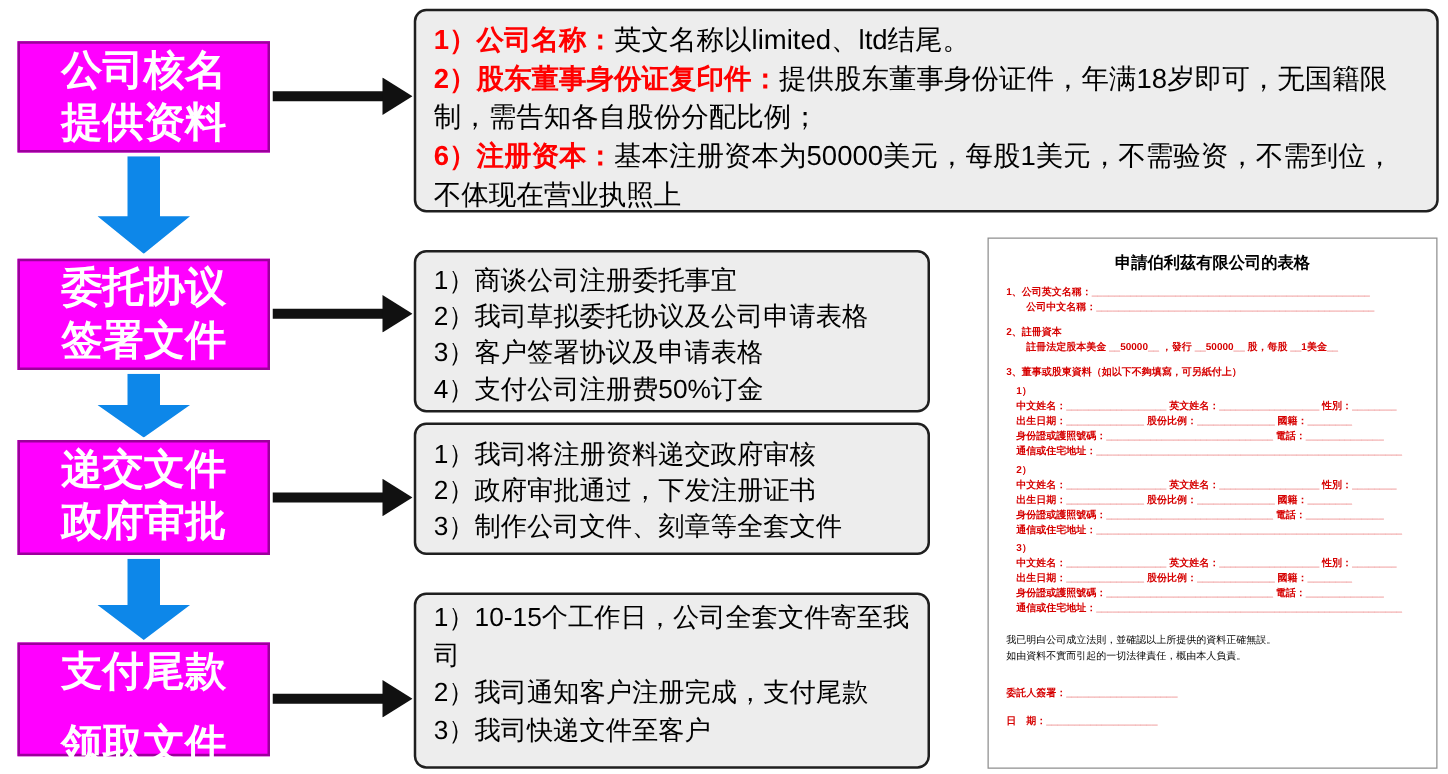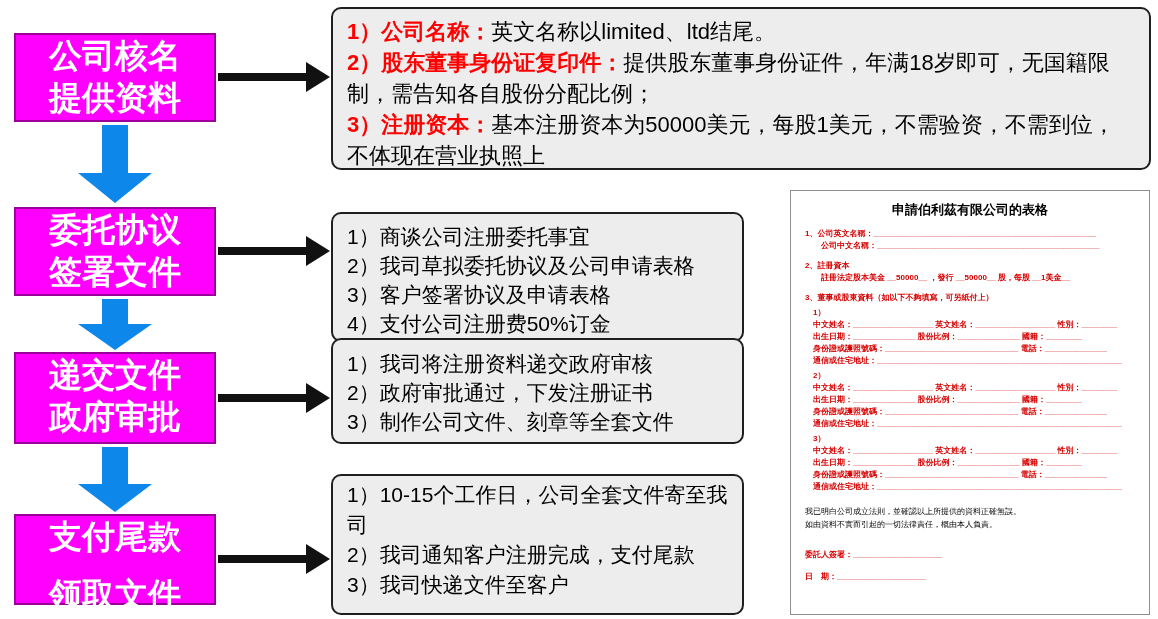--- a/index.html
+++ b/index.html
@@ -41,21 +41,21 @@
   
   .detail {
     position: absolute;
     background: var(--detail-bg, #ededed);
     border: 2px solid #1f1f1f;
     border-radius: 10px;
     color: #000000;
     overflow: hidden;
   }
   .d1 { left: 331px; top: 7px;   width: 820px; height: 163px; padding: 7px 14px;  font-size: 22px; line-height: 31px; }
-  .d2 { left: 331px; top: 212px; width: 413px; height: 130px; padding: 8px 14px;  font-size: 21px; line-height: 29px; }
+  .d2 { left: 331px; top: 200px; width: 413px; height: 130px; padding: 8px 14px;  font-size: 21px; line-height: 29px; }
   .d3 { left: 331px; top: 338px; width: 413px; height: 106px; padding: 9px 14px;  font-size: 21px; line-height: 29px; }
   .d4 { left: 331px; top: 474px; width: 413px; height: 141px; padding: 4px 14px;  font-size: 21px; line-height: 30px; }
   .detail p { margin: 0; }
   .rh { color: var(--red-head, #ff0000); font-weight: bold; }
 
   
   .form {
     position: absolute;
     left: 790px;
     top: 190px;
@@ -138,21 +138,21 @@
     <polygon points="88,0 112,15 88,30" fill="#111111"></polygon>
   </svg>
   <svg class="arrow-svg" style="left:218px; top:544px;" width="112" height="30">
     <rect x="0" y="11" width="90" height="8" fill="#111111"></rect>
     <polygon points="88,0 112,15 88,30" fill="#111111"></polygon>
   </svg>
 
   <div class="detail d1">
     <p><span class="rh">1）公司名称：</span><span>英文名称以limited、ltd结尾。</span></p>
     <p><span class="rh">2）股东董事身份证复印件：</span><span>提供股东董事身份证件，年满18岁即可，无国籍限制，需告知各自股份分配比例；</span></p>
-    <p><span class="rh">3）注册资本：</span><span>基本注册资本为50000美元，每股1美元，不需验资，不需到位，不体现在营业执照上</span></p>
+    <p><span class="rh">6）注册资本：</span><span>基本注册资本为50000美元，每股1美元，不需验资，不需到位，不体现在营业执照上</span></p>
   </div>
 
   <div class="detail d2">
     <p>1）商谈公司注册委托事宜</p>
     <p>2）我司草拟委托协议及公司申请表格</p>
     <p>3）客户签署协议及申请表格</p>
     <p>4）支付公司注册费50%订金</p>
   </div>
 
   <div class="detail d3">

